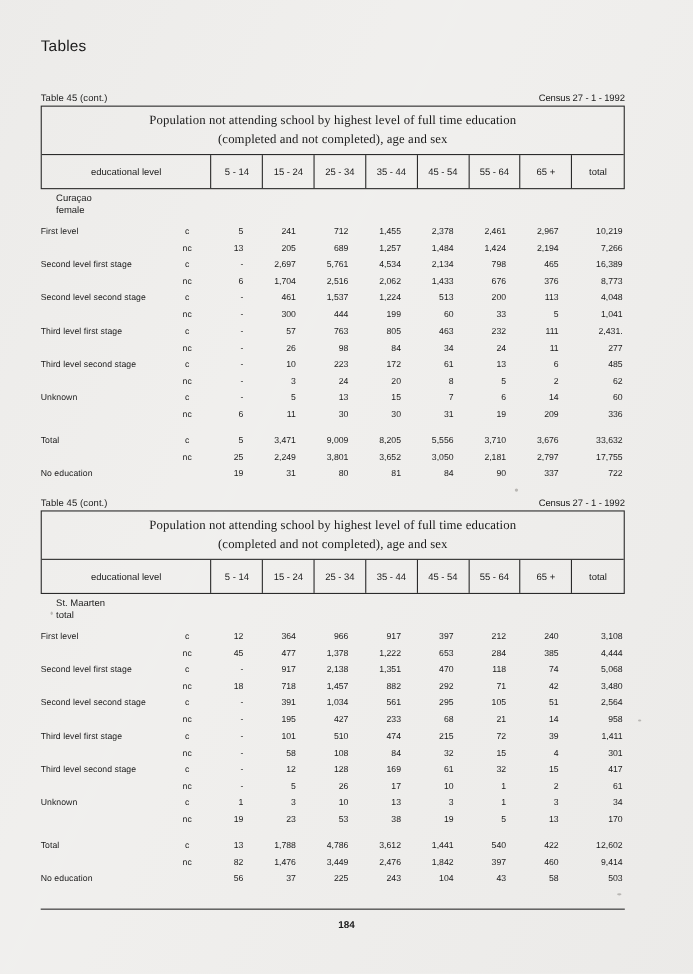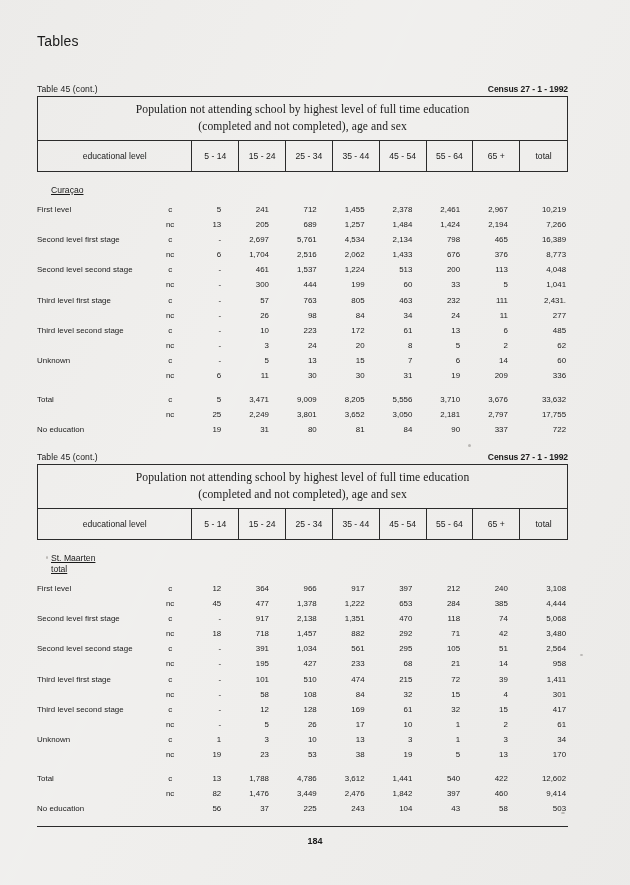--- a/index.html
+++ b/index.html
@@ -33,21 +33,21 @@
   .tblock.one { top: 84px; }
   .tblock.two { top: 452px; }
 
   .capline {
     display: flex;
     justify-content: space-between;
     align-items: flex-end;
     font-size: 8.6px;
     padding-bottom: 2px;
   }
-  .capline .right { font-weight: bold; letter-spacing: -0.1px; }
+  .capline .right { font-weight: normal; letter-spacing: -0.1px; }
   .capline .left { letter-spacing: 0.1px; }
 
   .frame {
     border: 1.4px solid #2b2b2b;
     width: 531px;
   }
   .title-zone {
     border-bottom: 1.2px solid #2b2b2b;
     padding: 4px 0 5px 0;
     text-align: center;
@@ -63,25 +63,24 @@
     display: flex; align-items: center; justify-content: center;
     font-size: 8.6px;
     border-right: 1.2px solid #2b2b2b;
   }
   .hcell:last-child { border-right: none; }
   .hcell.lev { width: 155px; }
   .hcell.age { width: 47px; }
   .hcell.tot { width: 47px; }
 
   .subcap {
-    margin-top: 13px;
+    margin-top: 3px;
     font-size: 8.6px;
     line-height: 11px;
     padding-left: 14px;
-    text-decoration: underline;
   }
 
   
   .grid { margin-top: 9px; width: 531px; }
   .drow { display: flex; align-items: baseline; height: 15.1px; }
   .drow.gap { height: 9px; }
   .c-label {
     width: 141px;
     font-size: 7.9px;
     letter-spacing: 0.05px;
@@ -141,20 +140,21 @@
         <div class="hcell age">25 - 34</div>
         <div class="hcell age">35 - 44</div>
         <div class="hcell age">45 - 54</div>
         <div class="hcell age">55 - 64</div>
         <div class="hcell age">65  +</div>
         <div class="hcell tot">total</div>
       </div>
     </div>
     <div class="subcap">
       <div>Curaçao</div>
+      <div>female</div>
     </div>
     <div class="grid">
         <div class="drow">
           <div class="c-label">First level</div>
           <div class="c-cn">c</div>
           <div class="c-num"><span>5</span></div>
           <div class="c-num"><span>241</span></div>
           <div class="c-num"><span>712</span></div>
           <div class="c-num"><span>1,455</span></div>
           <div class="c-num"><span>2,378</span></div>

